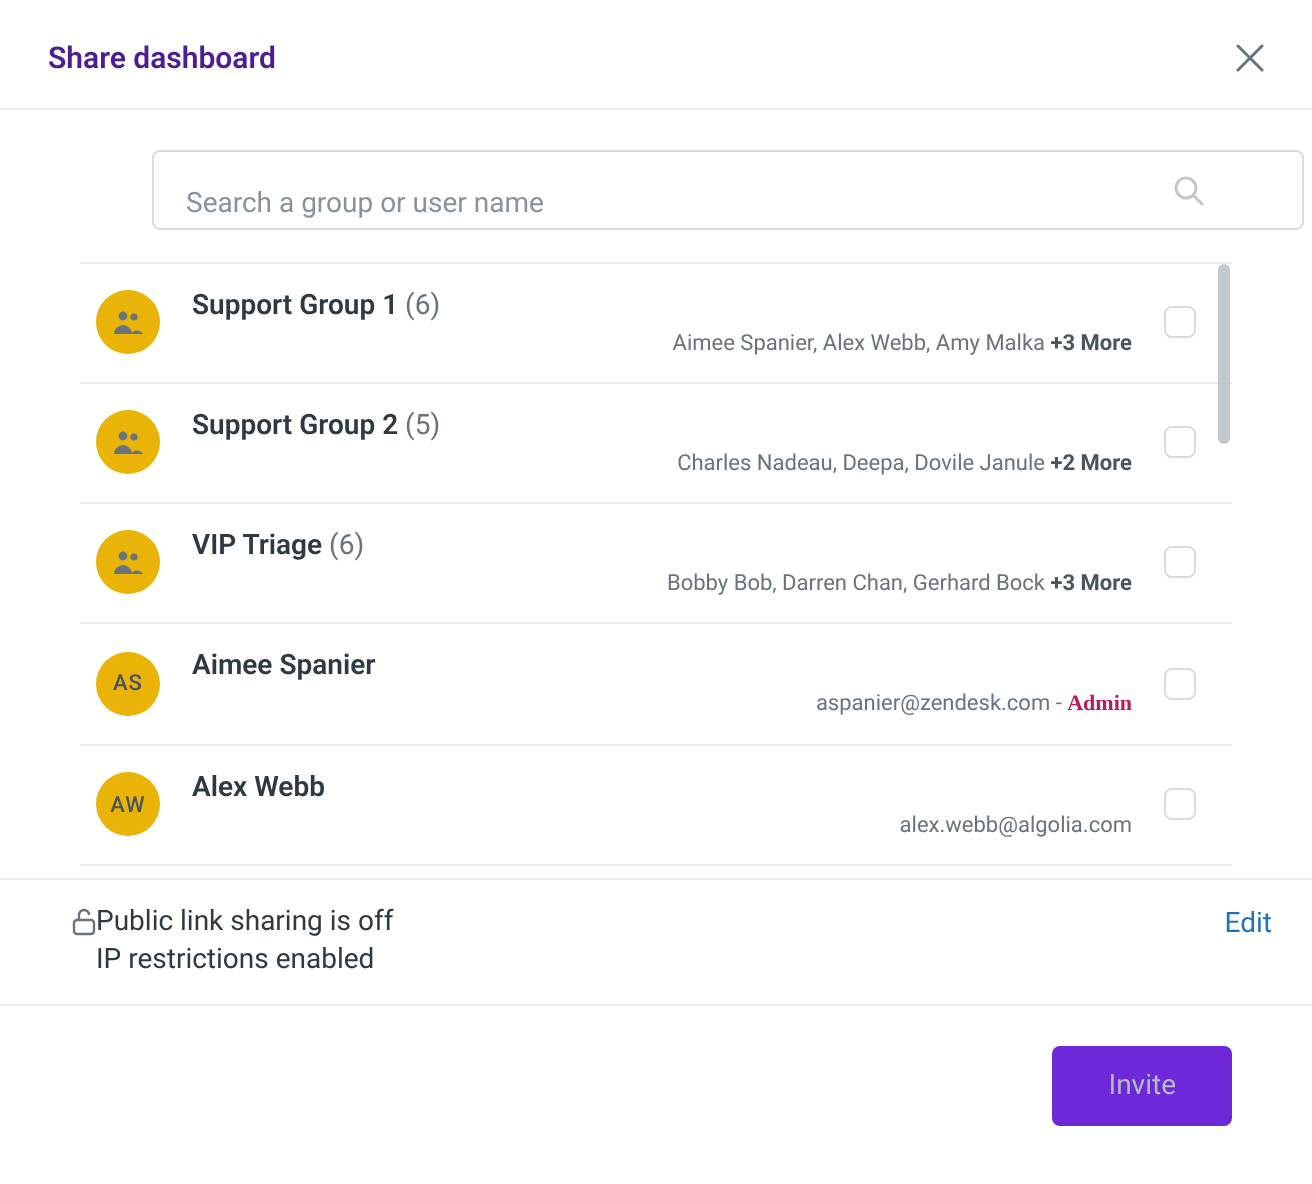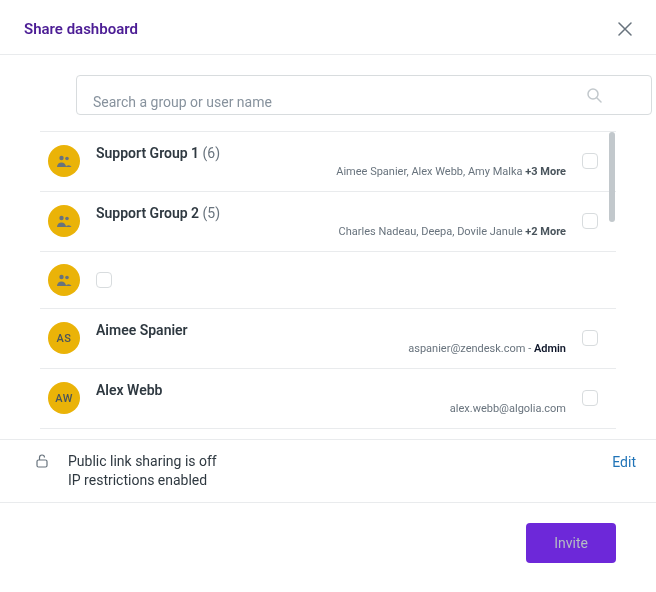--- a/index.html
+++ b/index.html
@@ -16,27 +16,27 @@
     .list-wrap { position: relative; height: 310px; overflow: hidden; border-top: 1px solid #e9ebed; }
     .list { height: 100%; overflow-y: hidden; }
     .row { display: flex; align-items: center; gap: 16px; padding: 12px 0 12px 8px; border-bottom: 1px solid #e9ebed; }
     .avatar { width: 32px; height: 32px; border-radius: 50%; background: #eab308; display: flex; align-items: center; justify-content: center; flex-shrink: 0; }
     .avatar.user { font-size: 11px; font-weight: 500; letter-spacing: 0.5px; color: #49545c; }
     .avatar.group { color: #68737d; }
     .row-body { flex: 1; min-width: 0; }
     .row-title { font-size: 14px; font-weight: 600; color: #2f3941; line-height: 1.4; }
     .row-count { color: #68737d; font-weight: 400; }
     .row-sub { font-size: 11px; color: #68737d; line-height: 1.4; text-align: right; }
-    .row-sub .role { font-weight: 600; color: #0f172a; }
+    .row-sub .role { font-weight: 600; color: #be185d; font-family: Liberation Serif, serif; }
     .row-sub .more { font-weight: 700; color: #49545c; }
     .checkbox { width: 16px; height: 16px; border: 1px solid #d8dcde; border-radius: 4px; background: #fff; cursor: pointer; margin-right: 18px; flex-shrink: 0; }
     .scrollbar { position: absolute; right: 0; top: 0; width: 8px; height: 100%; }
     .scroll-thumb { position: absolute; top: 0; right: 1px; width: 6px; height: 90px; background: #c2c8cc; border-radius: 3px; }
     .footer-info { border-top: 1px solid #e9ebed; border-bottom: 1px solid #e9ebed; padding: 12px 20px 12px 36px; display: flex; justify-content: space-between; align-items: flex-start; margin-top: 0; }
-    .footer-left { display: flex; gap: 20px; align-items: flex-start; }
+    .footer-left { display: flex; gap: 0; align-items: flex-start; }
     .lock-icon { margin-top: 2px; color: #68737d; line-height: 0; }
     .footer-text { font-size: 14px; color: #2f3941; line-height: 1.35; }
     .edit-link { color: #1f73b7; font-size: 14px; cursor: pointer; margin-top: 2px; }
     .footer-actions { padding: 20px 40px 24px; display: flex; justify-content: flex-end; }
     .invite-btn { background: #6d28d9; color: #b4bcc3; border: none; border-radius: 4px; padding: 12px 28px; font-size: 14px; font-weight: 400; cursor: default; }
   </style>
 </head>
 <body>
 
 <div class="header">
@@ -93,20 +93,24 @@
         </div>
         <div class="row">
           <div class="avatar group">
             <svg width="16" height="14" viewBox="0 0 16 14">
               <circle cx="5.5" cy="4" r="2.2" fill="#68737d"></circle>
               <circle cx="11" cy="4.5" r="1.8" fill="#68737d"></circle>
               <path d="M1 13 a4.5 4.5 0 0 1 9 0 Z" fill="#68737d"></path>
               <path d="M9.5 13 a3.5 3.5 0 0 1 6 0 Z" fill="#68737d"></path>
             </svg>
           </div>
+          <div class="row-body">
+            <div class="row-title">VIP Triage<span class="row-count">  (6)</span></div>
+            <div class="row-sub">Bobby Bob, Darren Chan, Gerhard Bock<span class="more">  +3 More</span></div>
+          </div>
           <div class="checkbox"></div>
         </div>
         <div class="row">
           <div class="avatar user">AS</div>
           <div class="row-body">
             <div class="row-title">Aimee Spanier</div>
             <div class="row-sub">aspanier@zendesk.com - <span class="role"> Admin</span></div>
           </div>
           <div class="checkbox"></div>
         </div>

